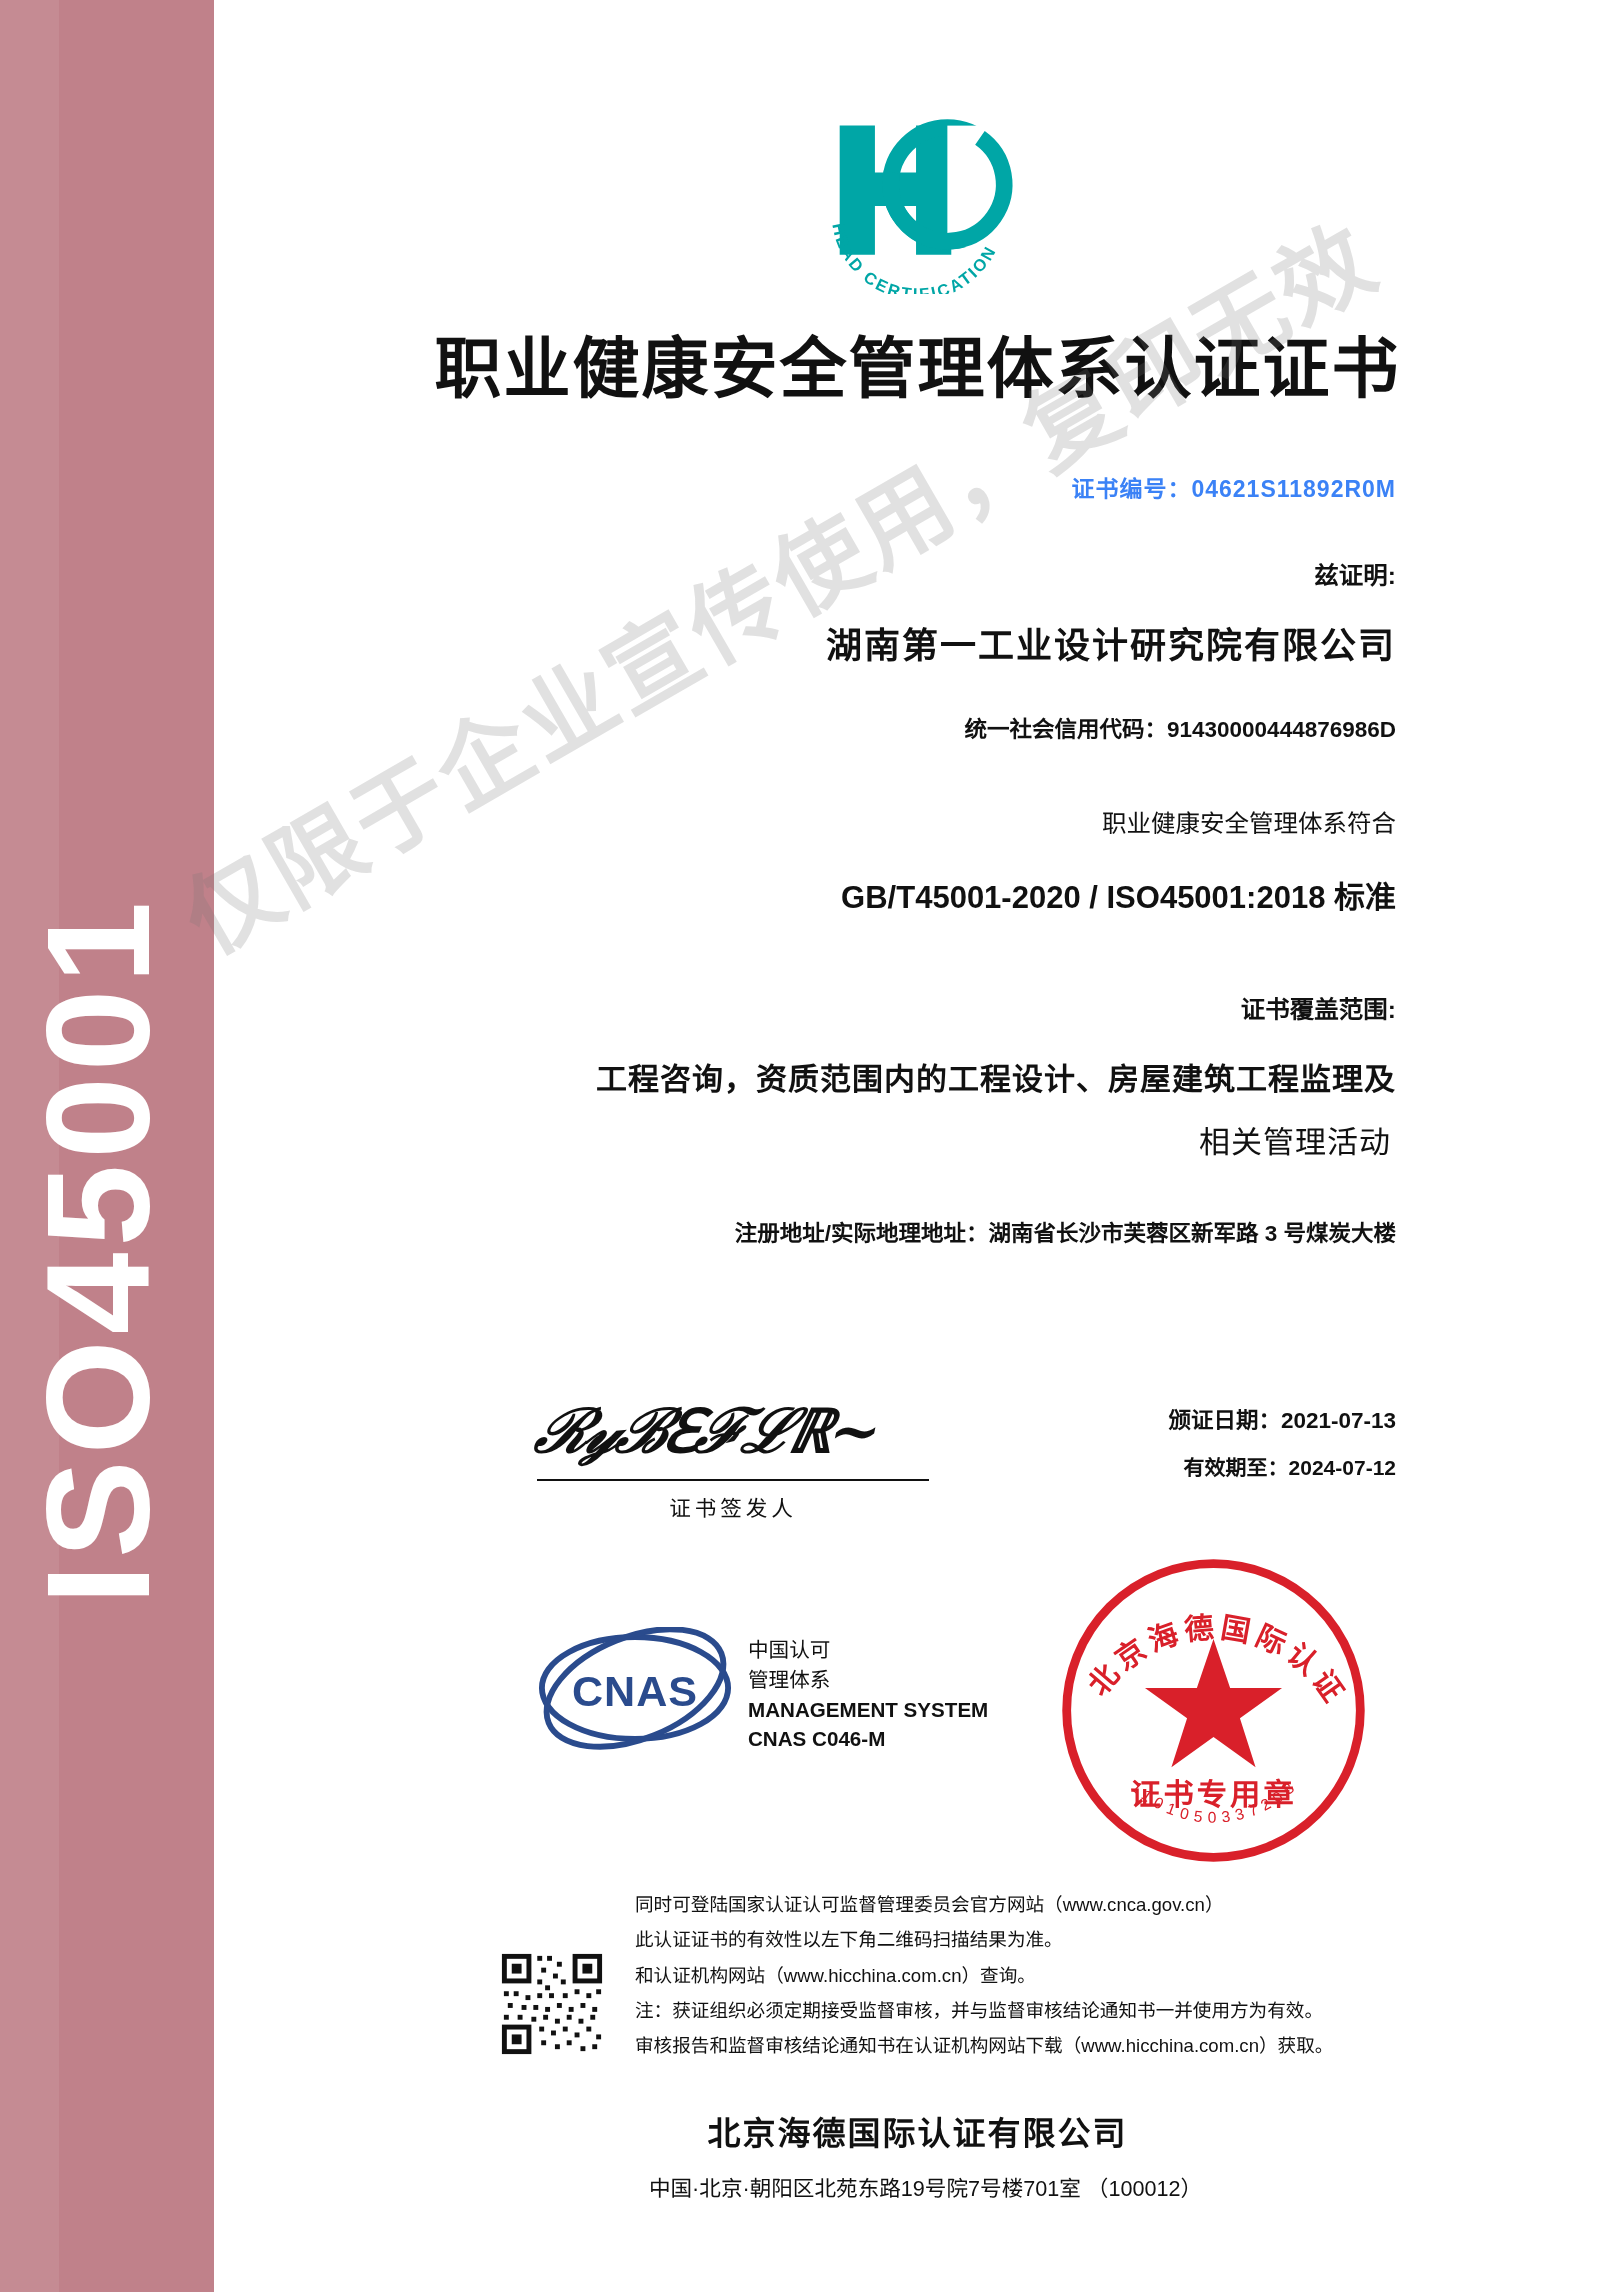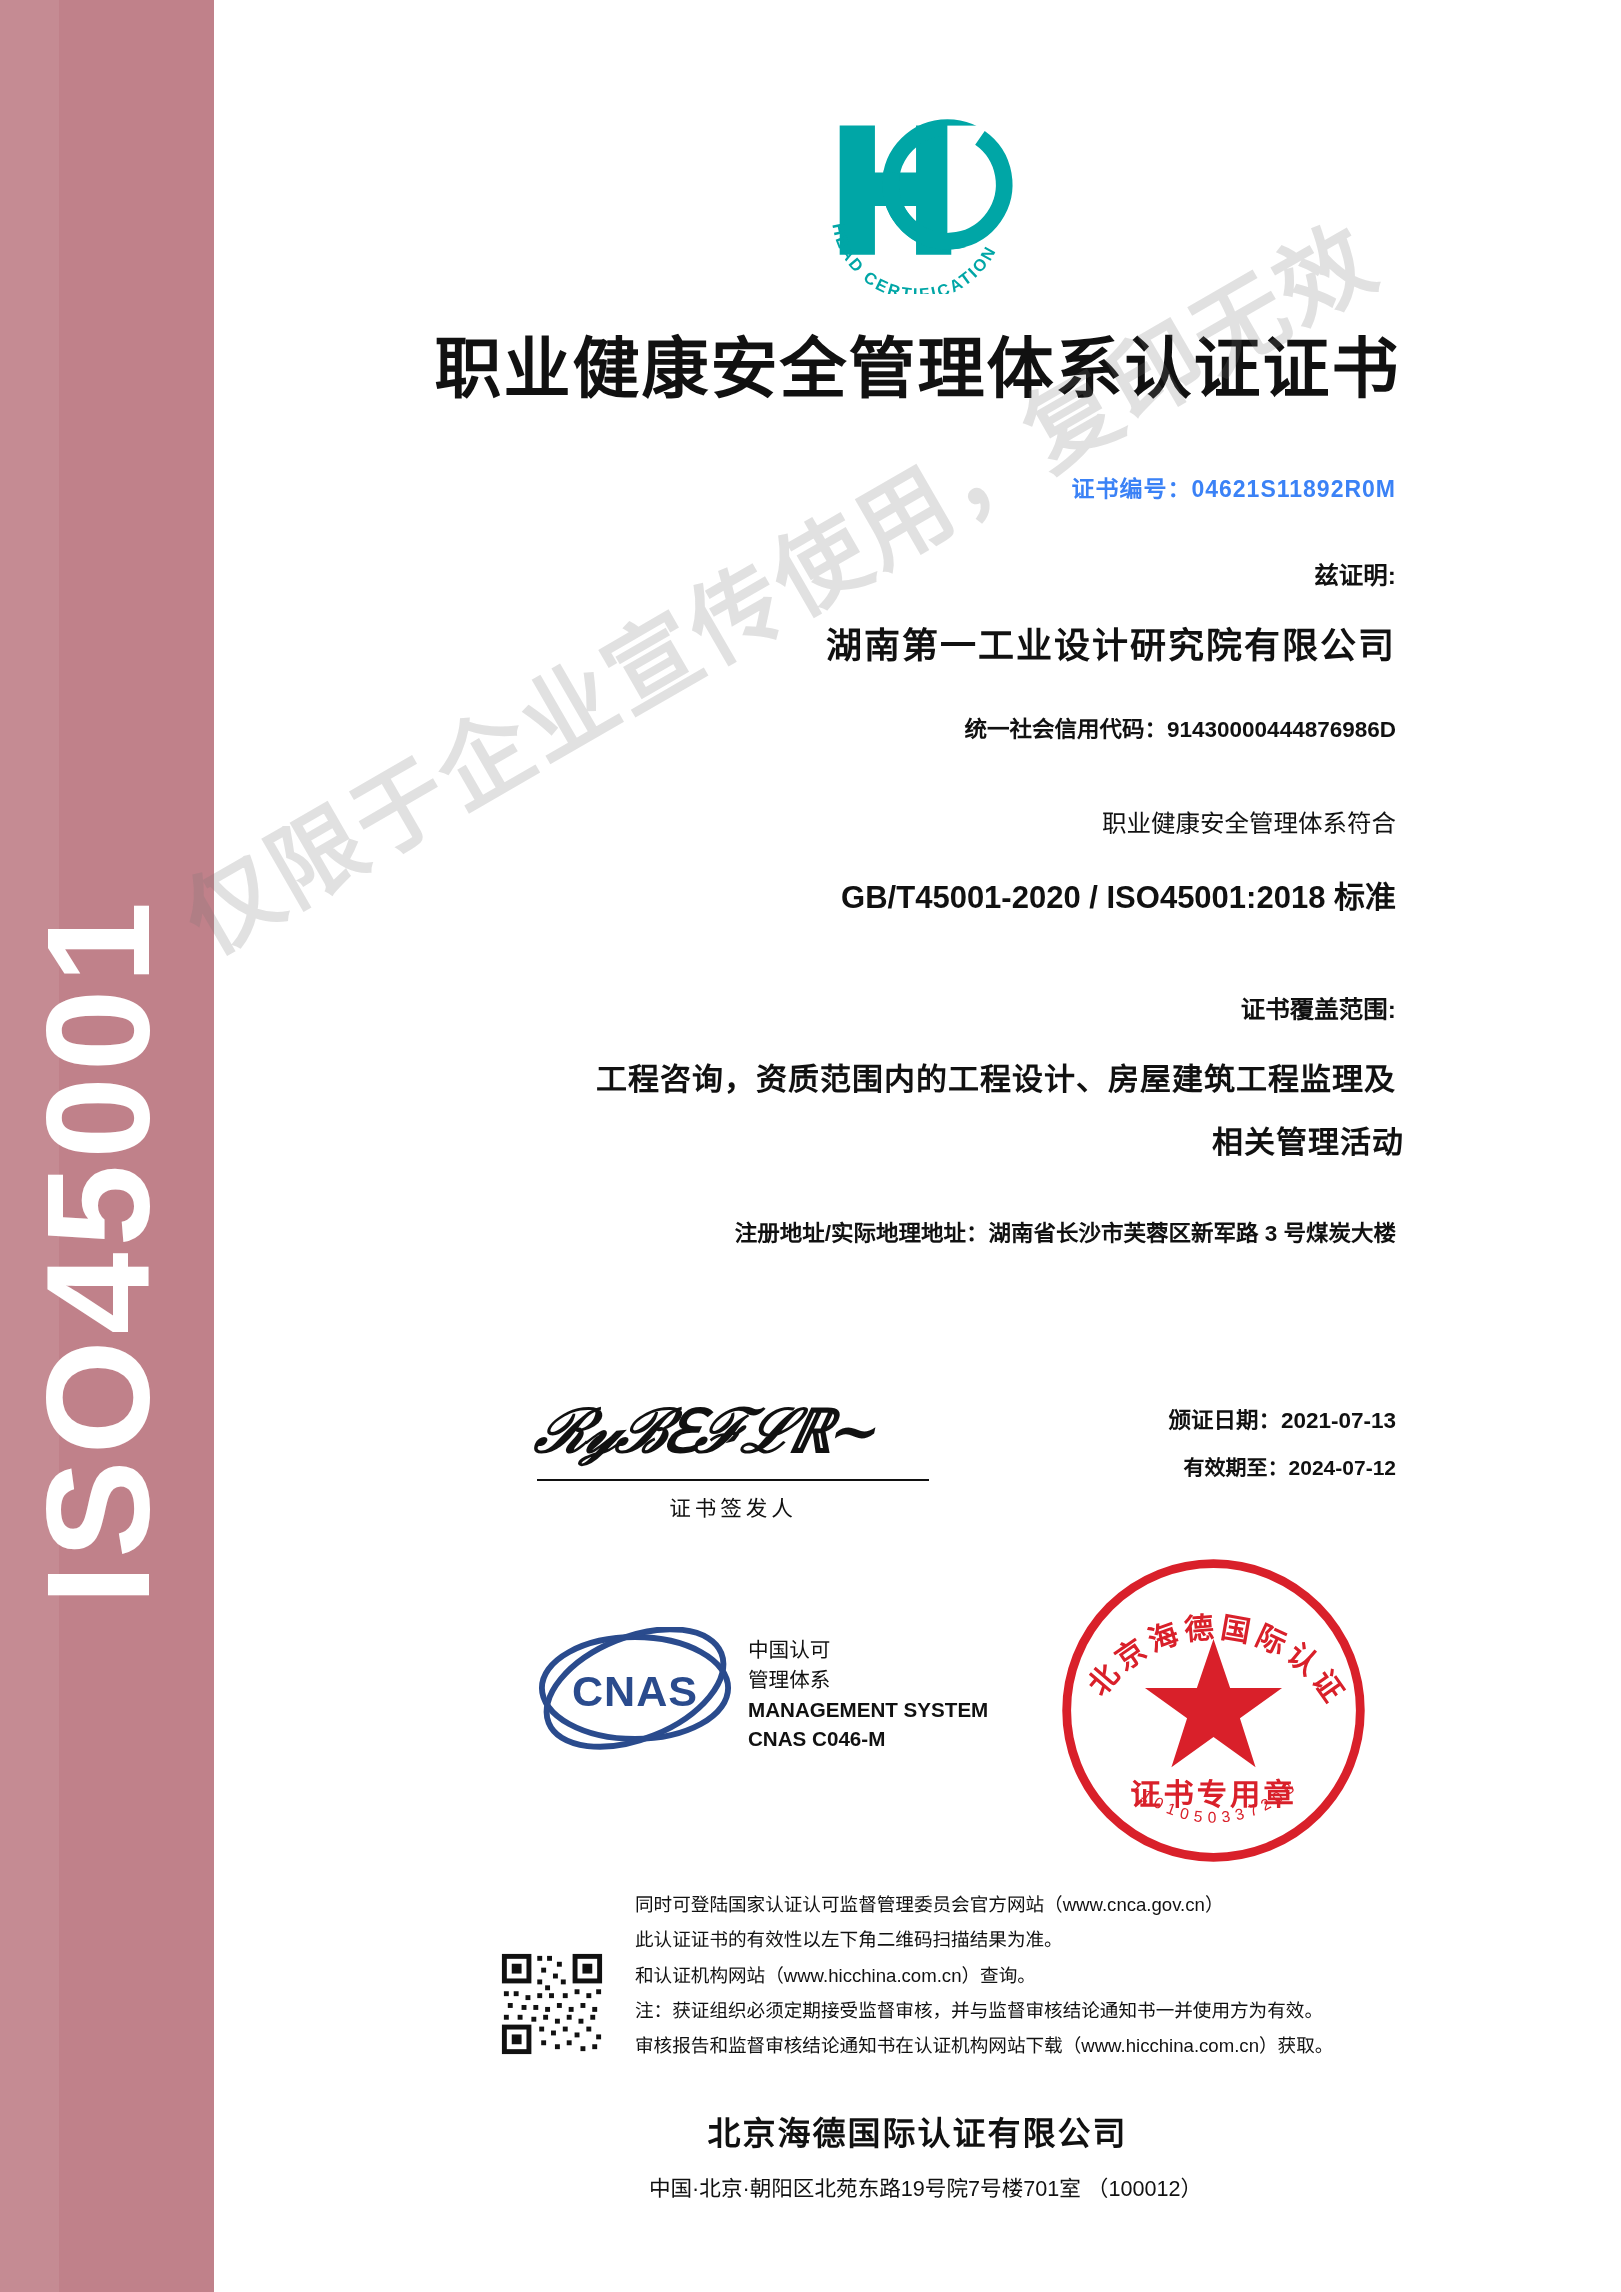--- a/index.html
+++ b/index.html
@@ -77,22 +77,22 @@
   }
   .scope-label{
     position:absolute;right:225px;top:990px;
     font-size:24.5px;font-weight:bold;color:#111;
   }
   .scope-line1{
     position:absolute;right:225px;top:1054px;left:323px;text-align:right;
     font-size:31px;font-weight:bold;color:#111;letter-spacing:1px;
   }
   .scope-line2{
-    position:absolute;right:217px;top:1117px;
-    font-size:31px;font-weight:bold;color:#111;letter-spacing:1px;
+    position:absolute;right:230px;top:1117px;
+    font-size:31px;font-weight:normal;color:#111;letter-spacing:1px;
   }
   .address{
     position:absolute;right:225px;top:1215px;
     font-size:22.5px;font-weight:bold;color:#111;
   }
   .issue-date{
     position:absolute;right:225px;top:1402px;
     font-size:22.5px;font-weight:bold;color:#111;
   }
   .valid-date{

